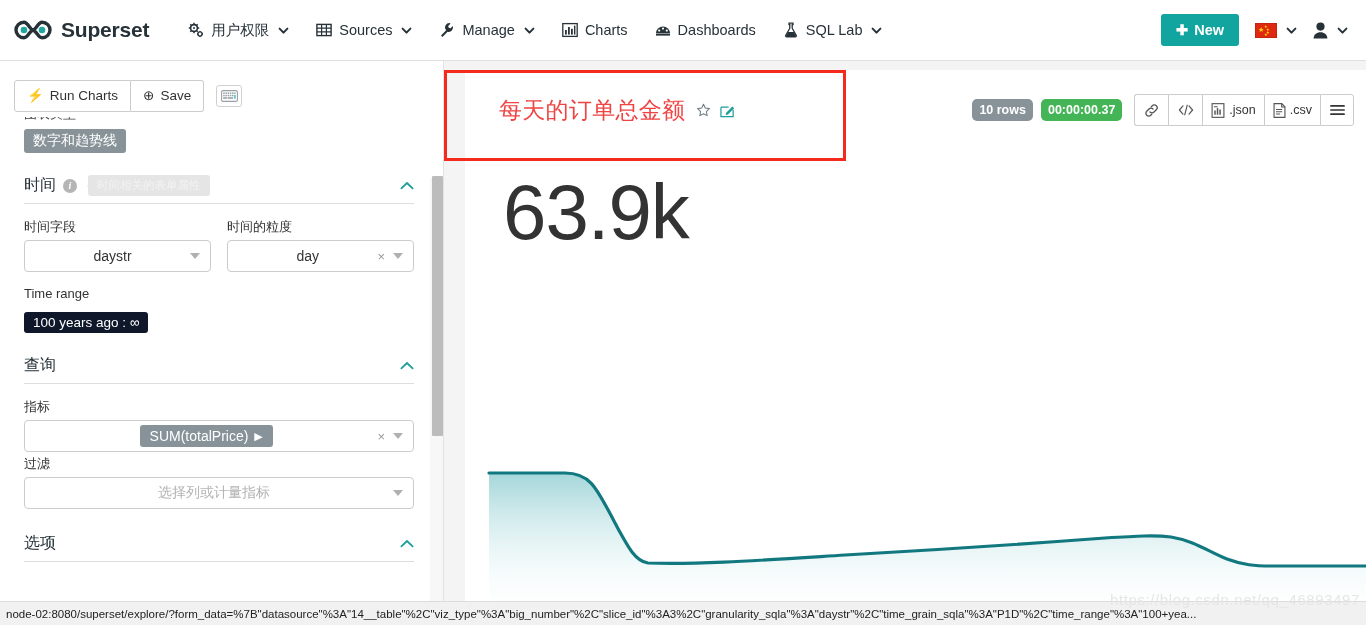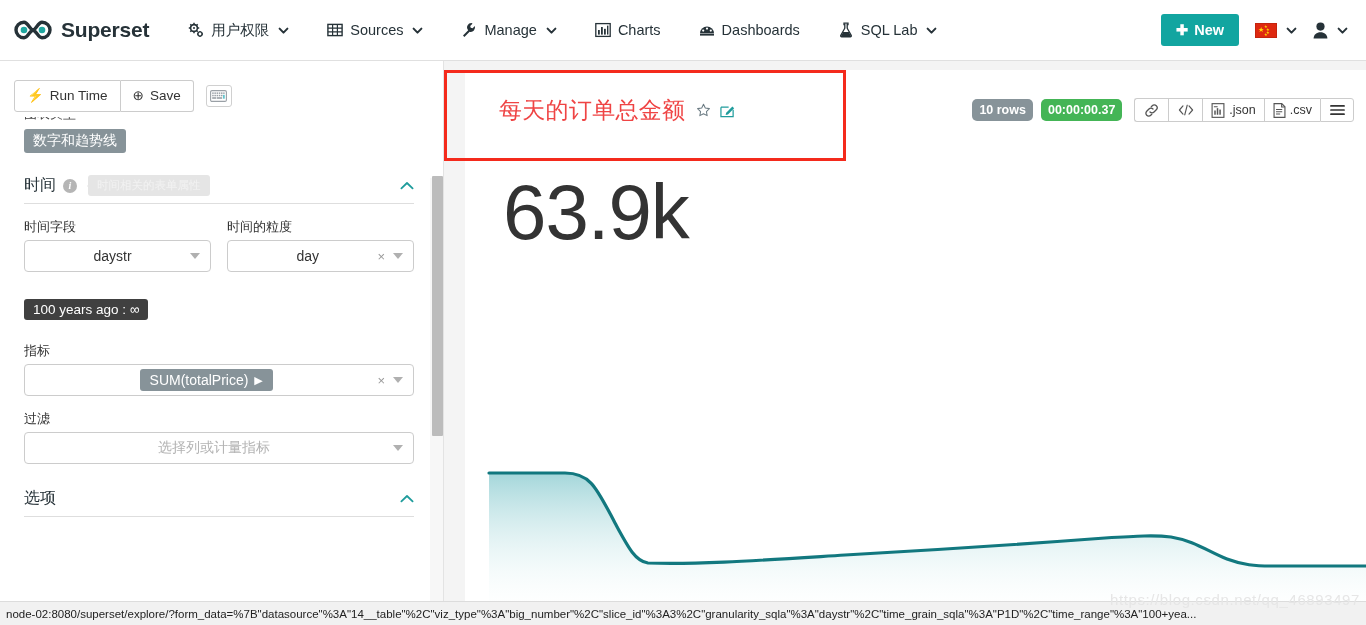--- a/index.html
+++ b/index.html
@@ -16,21 +16,21 @@
   
   .navbar {
     position: absolute; top: 0; left: 0; width: 1366px; height: 61px;
     background: #fff; border-bottom: 1px solid #e0e0e0;
     display: flex; align-items: center; padding: 0 14px;
   }
   .brand { display: flex; align-items: center; gap: 9px; margin-right: 26px; }
   .brand-logo { width: 38px; height: 22px; display: block; }
   .brand-text { font-size: 21px; font-weight: bold; color: #263238; letter-spacing: -0.2px; }
 
-  .navitems { display: flex; align-items: center; gap: 12px; }
+  .navitems { display: flex; align-items: center; gap: 1px; }
   .navitem {
     display: flex; align-items: center; gap: 7px;
     padding: 6px 13px; font-size: 14.5px; color: #263238;
     cursor: pointer; white-space: nowrap;
   }
   .nav-ico { width: 16px; height: 16px; display: inline-block; flex: none; }
   .caret { width: 11px; height: 11px; display: inline-block; margin-left: 2px; }
 
   .nav-right { margin-left: auto; display: flex; align-items: center; gap: 16px; padding-right: 4px; }
   .btn-new {
@@ -119,22 +119,22 @@
   }
   .select .val { flex: 1; overflow: hidden; white-space: nowrap; text-align: center; }
   .select .ph { color: #b3b3b3; }
   .sel-x { color: #999; font-size: 13px; margin-right: 8px; cursor: pointer; }
   .sel-arrow {
     width: 0; height: 0; border-left: 5px solid transparent; border-right: 5px solid transparent;
     border-top: 6px solid #b0b0b0;
   }
 
   .gray-pill {
-    display: inline-block; background: #404040; color: #fff; font-size: 13.5px;
-    padding: 3px 9px; border-radius: 3px; margin-top: 13px;
+    display: inline-block; background: #0f172a; color: #fff; font-size: 13.5px;
+    padding: 3px 9px; border-radius: 3px; margin-top: 7px;
   }
   .metric-pill {
     display: inline-flex; align-items: center; gap: 6px;
     background: #879399; color: #fff; font-size: 14px; padding: 3px 10px; border-radius: 3px;
   }
   .metric-pill .tri { font-size: 11px; }
   .select.metric-box { }
 
   .section-plain {
     margin-top: 24px; display: flex; align-items: center;
@@ -179,21 +179,21 @@
   .edit-ico { width: 15px; height: 15px; display: block; }
 
   .header-right { margin-left: auto; display: flex; align-items: center; gap: 8px; }
   .badge {
     font-size: 12.5px; font-weight: bold; color: #fff; padding: 4px 7px; border-radius: 5px;
   }
   .badge-rows { background: #879399; }
   .badge-time { background: #44b556; }
   .iconbar { display: flex; margin-left: 4px; }
   .iconbtn {
-    border: 1px solid #cccccc; background: #fff; height: 24px; min-width: 34px;
+    border: 1px solid #cccccc; background: #fff; height: 32px; min-width: 34px;
     display: flex; align-items: center; justify-content: center; gap: 4px;
     font-size: 12.5px; color: #333; cursor: pointer; padding: 0 8px;
     border-right: none; font-family: "Liberation Sans", sans-serif;
   }
   .iconbtn:first-child { border-radius: 3px 0 0 3px; }
   .iconbtn:last-child { border-radius: 0 3px 3px 0; border-right: 1px solid #cccccc; }
 
   .bignum {
     position: absolute; top: 103px; left: 38px;
     font-size: 78px; line-height: 78px; color: #333; letter-spacing: -1px;
@@ -341,21 +341,21 @@
       </div>
     </div>
   </div>
 
   <div class="left-panel">
 
     <div class="toolbar">
       <div class="btn-group">
         <button class="btn">
           <span>⚡</span>
-          <span>Run Time</span>
+          <span>Run Charts</span>
         </button>
         <button class="btn">
           <span>⊕</span>
           <span>Save</span>
         </button>
       </div>
       <div class="btn-kbd">
         <svg width="17" height="12" viewBox="0 0 17 12">
           <rect x="0.6" y="0.6" width="15.8" height="10.8" rx="1.4" fill="#fff" stroke="#9aa0a6" stroke-width="1.1"></rect>
           <g fill="#9aa0a6">
@@ -408,41 +408,48 @@
               <div class="field-label">时间的粒度</div>
               <div class="select">
                 <span class="val">day</span>
                 <span class="sel-x">×</span>
                 <span class="sel-arrow"></span>
               </div>
             </div>
           </div>
 
           <div style="margin-top:14px;">
+            <div class="field-label">Time range</div>
             <div class="gray-pill">100 years ago : ∞</div>
           </div>
         </div>
 
         <div class="section">
+          <div class="section-head">
+            <span class="section-title">查询</span>
+            <svg class="chev-up" viewBox="0 0 14 10">
+              <path d="M1.4 7.4L7 2 12.6 7.4" fill="none" stroke="#1f9c9c" stroke-width="1.8" stroke-linecap="round" stroke-linejoin="round"></path>
+            </svg>
+          </div>
 
           <div style="margin-top:14px;">
             <div class="field-label">指标</div>
             <div class="select metric-box">
               <span class="val">
                 <span class="metric-pill">
                   <span>SUM(totalPrice)</span>
                   <span class="tri">▶</span>
                 </span>
               </span>
               <span class="sel-x">×</span>
               <span class="sel-arrow"></span>
             </div>
           </div>
 
-          <div style="margin-top:14px;">
+          <div style="margin-top:3px;">
             <div class="field-label">过滤</div>
             <div class="select">
               <span class="val ph">选择列或计量指标</span>
               <span class="sel-arrow"></span>
             </div>
           </div>
         </div>
 
         <div class="section-plain">
           <span class="section-title">选项</span>

